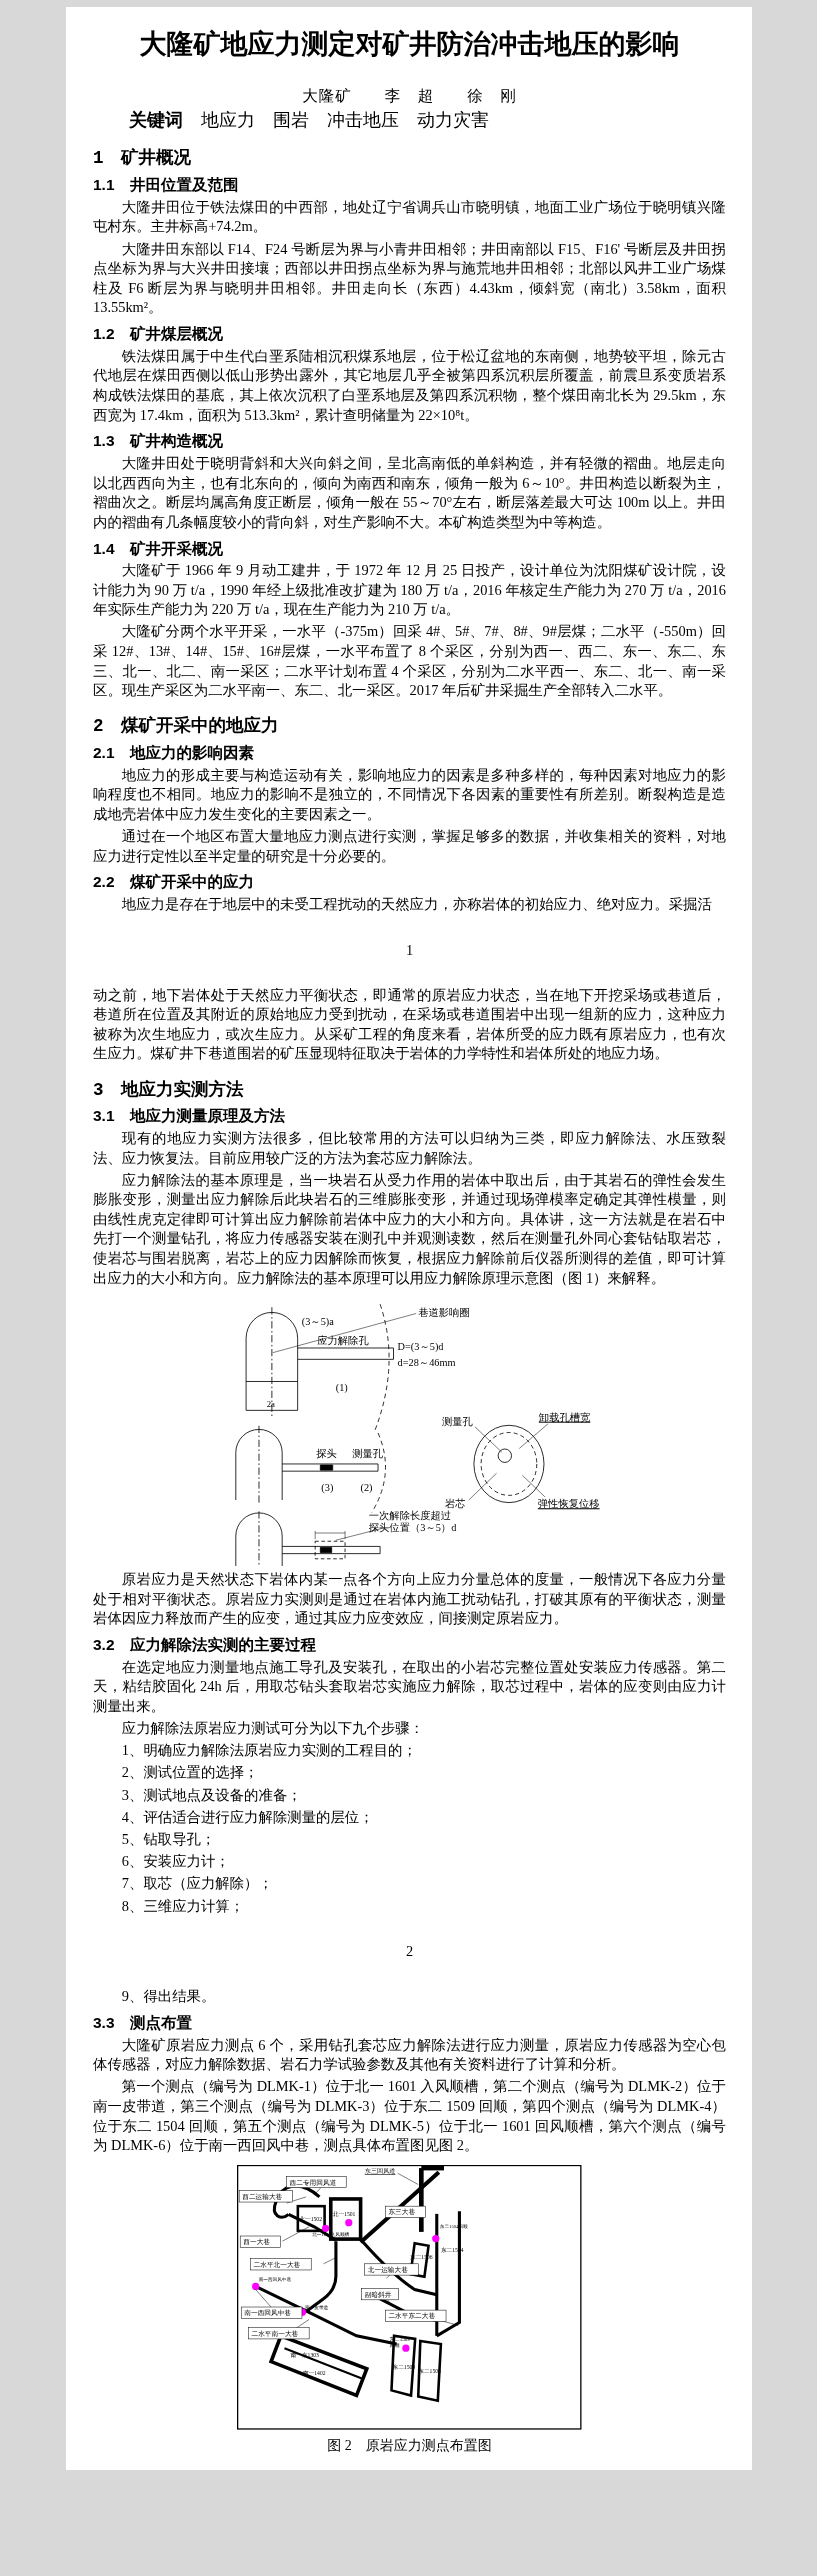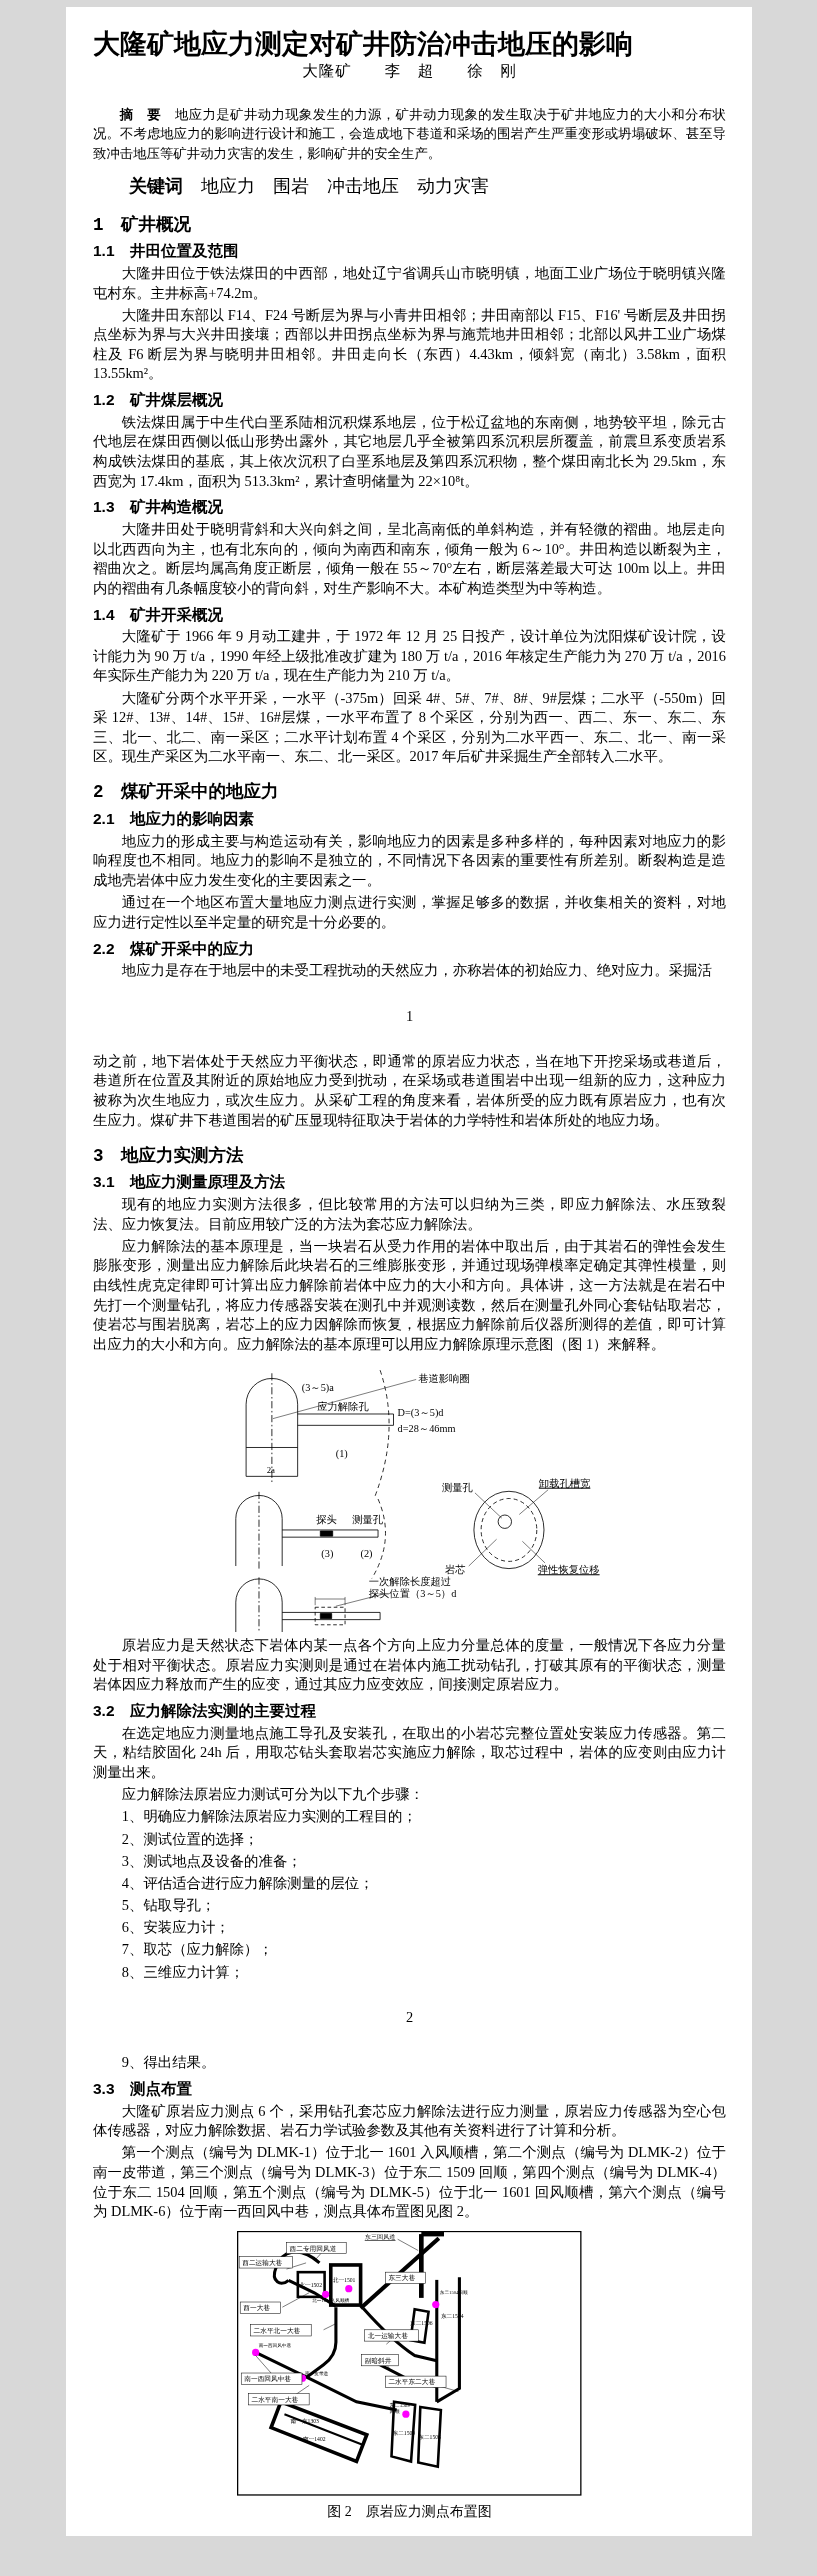--- a/index.html
+++ b/index.html
@@ -1,22 +1,22 @@
 <!DOCTYPE html>
 <html style="font-size:8.2px"><head>
 <meta charset="utf-8">
 <style>
   html,body{margin:0;padding:0;background:#d8d8d8;}
   body{width:818px;font-family:"Liberation Serif","DejaVu Serif",serif;color:#000;}
   .paper{width:686px;margin:7.2px auto;background:#ffffff;box-sizing:border-box;
          padding:17.5px 26px 7.2px 27px;}
   
   .title{font-family:"Liberation Sans","DejaVu Sans",sans-serif;font-weight:bold;
-         font-size:27px;line-height:33px;margin:3.1px 0 0 0;}
-  .authors{font-size:15.5px;text-align:center;letter-spacing:1px;}
+         font-size:27px;text-align:center;line-height:33px;margin:3.1px 0 0 0;}
+  .authors{font-size:15.5px;text-align:center;margin-top:25px;letter-spacing:1px;}
   .abstract{font-size:13.4px;line-height:19.6px;text-align:justify;margin-top:23px;text-indent:2em;}
   .abstract b,.kw b{font-family:"Liberation Sans","DejaVu Sans",sans-serif;}
   .kw{font-size:18px;line-height:19.6px;margin-top:4.1px;text-indent:2em;}
   h1{font-family:Liberation Mono, monospace;font-size:17.5px;
      font-weight:bold;margin:15.5px 0 3.1px 0;line-height:20.6px;}
   h2{font-family:"Liberation Sans","DejaVu Sans",sans-serif;font-size:15.5px;
      font-weight:bold;margin:7.2px 0 3.1px 0;line-height:18.5px;}
   p.body{font-size:14.4px;line-height:19.6px;text-align:justify;margin:2.6px 0;text-indent:2em;}
   p.cont{text-indent:0;}
   p.step{font-size:14.4px;line-height:19.6px;margin:2.6px 0;text-indent:2em;}
@@ -27,21 +27,20 @@
   svg text{font-family:"Liberation Serif","DejaVu Serif",serif;}
 </style>
 </head>
 <body>
 
 <div class="paper">
 
   <div class="title">大隆矿地应力测定对矿井防治冲击地压的影响</div>
   <div class="authors">大隆矿　　李　超　　徐　刚</div>
 
-  <p class="abstract"><b>摘　要</b>　<span>地应力是矿井动力现象发生的力源，矿井动力现象的发生取决于矿井地应力的大小和分布状况。不考虑地应力的影响进行设计和施工，会造成地下巷道和采场的围岩产生严重变形或坍塌破坏、甚至导致冲击地压等矿井动力灾害的发生，影响矿井的安全生产。</span></p>
   <p class="kw"><b>关键词</b>　<span>地应力　围岩　冲击地压　动力灾害</span></p>
 
   <h1>1　矿井概况</h1>
   <h2>1.1　井田位置及范围</h2>
   <p class="body">大隆井田位于铁法煤田的中西部，地处辽宁省调兵山市晓明镇，地面工业广场位于晓明镇兴隆屯村东。主井标高+74.2m。</p>
   <p class="body">大隆井田东部以 F14、F24 号断层为界与小青井田相邻；井田南部以 F15、F16' 号断层及井田拐点坐标为界与大兴井田接壤；西部以井田拐点坐标为界与施荒地井田相邻；北部以风井工业广场煤柱及 F6 断层为界与晓明井田相邻。井田走向长（东西）4.43km，倾斜宽（南北）3.58km，面积 13.55km²。</p>
 
   <h2>1.2　矿井煤层概况</h2>
   <p class="body">铁法煤田属于中生代白垩系陆相沉积煤系地层，位于松辽盆地的东南侧，地势较平坦，除元古代地层在煤田西侧以低山形势出露外，其它地层几乎全被第四系沉积层所覆盖，前震旦系变质岩系构成铁法煤田的基底，其上依次沉积了白垩系地层及第四系沉积物，整个煤田南北长为 29.5km，东西宽为 17.4km，面积为 513.3km²，累计查明储量为 22×10⁸t。</p>
 

